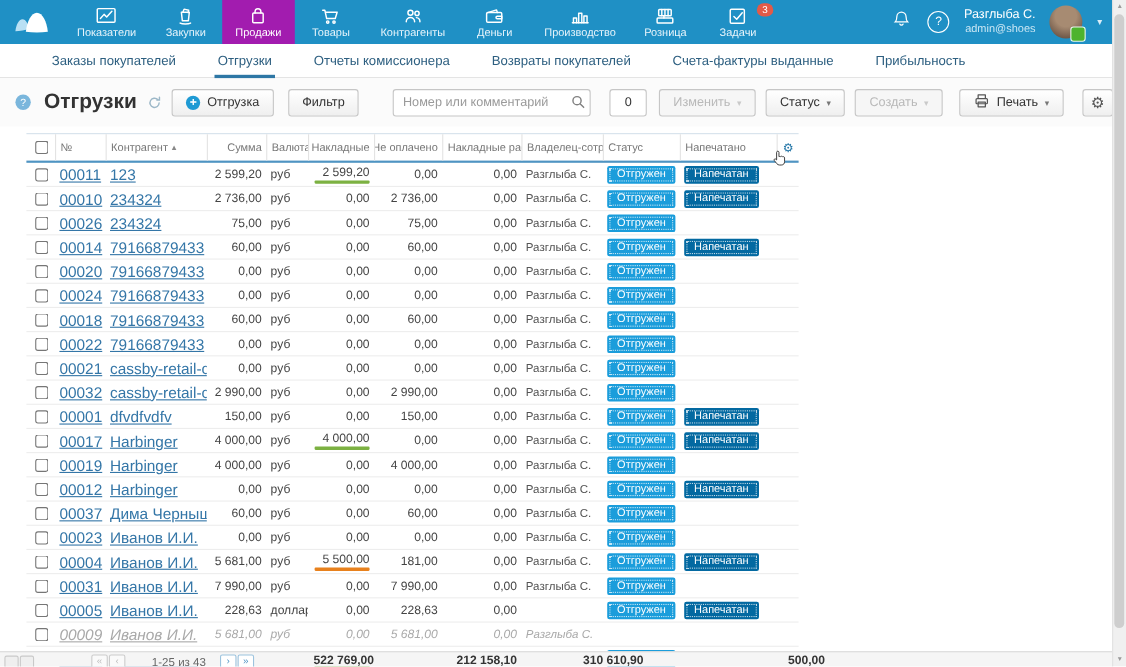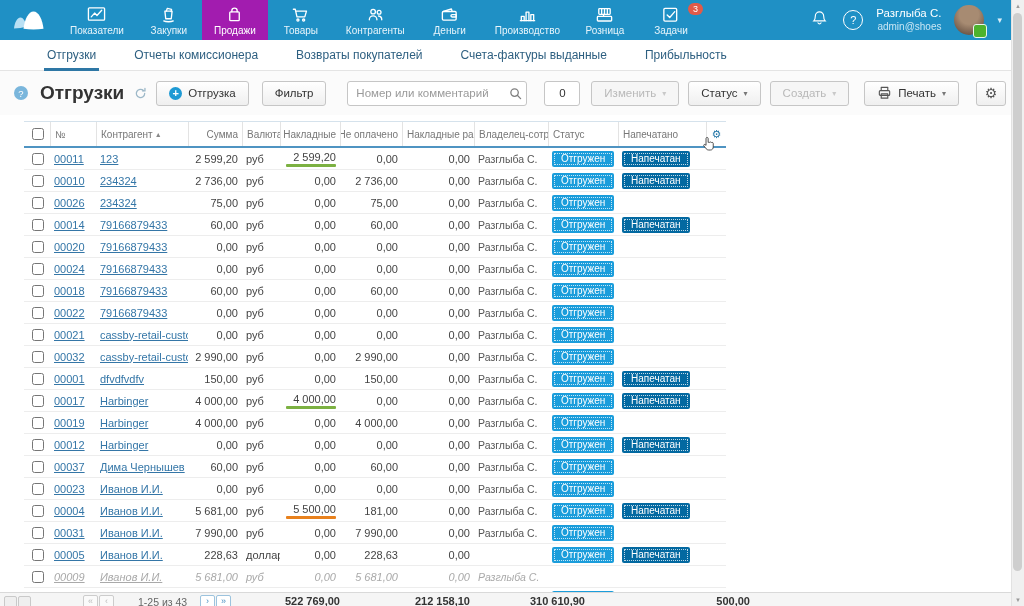--- a/index.html
+++ b/index.html
@@ -46,21 +46,21 @@
   .tb-refresh{cursor:pointer;display:flex;}
   .tb-refresh svg{width:13px;height:13px;stroke:#9db8c8;fill:none;stroke-width:1.4;stroke-linecap:round;}
   .btn{display:inline-flex;align-items:center;gap:6px;height:25px;padding:0 12px;
        background:linear-gradient(#ffffff,#efefef);border:1px solid #c6c6c6;border-radius:3px;
        font-size:11.5px;color:#333;cursor:pointer;white-space:nowrap;}
   .btn.disabled{color:#b9b9b9;background:#f6f6f6;cursor:default;}
   .caret{font-size:8px;color:#777;}
   .btn.disabled .caret{color:#c9c9c9;}
   .plus-ico{width:13px;height:13px;background:#1e9ad4;border-radius:50%;color:#fff;font-size:11px;
             line-height:12px;text-align:center;font-weight:bold;}
-  .search-wrap{position:relative;margin-left:12px;}
+  .search-wrap{position:relative;margin-left:22px;}
   .search-input{width:146px;height:23px;border:1px solid #c6c6c6;border-radius:3px;
                 padding:0 24px 0 8px;font-size:11.5px;color:#333;outline:none;
                 font-family:"Liberation Sans",sans-serif;}
   .search-input::placeholder{color:#9a9a9a;}
   .search-ico{position:absolute;right:5px;top:5px;cursor:pointer;}
   .search-ico svg{width:13px;height:13px;stroke:#808080;fill:none;stroke-width:1.4;stroke-linecap:round;}
   .count-box{width:34px;height:23px;border:1px solid #c6c6c6;border-radius:3px;background:#fff;
              display:flex;align-items:center;justify-content:center;font-size:11.5px;color:#333;margin-left:8px;}
   .printer-ico svg{width:15px;height:15px;stroke:#555;fill:none;stroke-width:1.2;stroke-linejoin:round;}
   .gear-btn{width:30px;justify-content:center;padding:0;}
@@ -73,21 +73,21 @@
   .th{font-size:10px;color:#777;padding:0 4px;border-left:1px solid #e3e3e3;height:100%;
       display:flex;align-items:center;overflow:hidden;white-space:nowrap;cursor:pointer;}
   .th.first{border-left:none;}
   .th.right{justify-content:flex-end;}
   .sort-asc{font-size:7px;color:#888;margin-left:2px;}
   .th-gear{color:#2577a8;font-size:11px;justify-content:center;padding:0;}
   .trow{height:21px;border-bottom:1px solid #ededed;font-size:11px;color:#444;}
   .cell{padding:0 4px;overflow:hidden;white-space:nowrap;display:flex;align-items:center;height:100%;}
   .cell.right{justify-content:flex-end;}
   .cb{width:12px;height:12px;margin:0 0 0 4px;cursor:pointer;}
-  a.doclink{color:#3476a7;font-size:11px;text-decoration:underline;cursor:pointer;}
+  a.doclink{color:#3476a7;font-size:14px;text-decoration:underline;cursor:pointer;}
   .owner{color:#555;font-size:10.5px;}
   .paid-inner{display:flex;flex-direction:column;align-items:flex-end;justify-content:center;gap:1px;}
   .marker{height:3px;width:50px;border-radius:1px;}
   .marker.green{background:#7cb142;}
   .marker.orange{background:#e8811d;}
   .badge{font-size:10px;color:#fff;padding:2px 9px 3px;border-radius:2px;cursor:pointer;
          outline:1px dotted rgba(255,255,255,.75);outline-offset:-3px;white-space:nowrap;}
   .badge.shipped{background:#1b9ddb;}
   .badge.printed{background:#0369a1;}
   .trow.muted,.trow.muted a,.trow.muted .owner{color:#a9a9a9;font-style:italic;}
@@ -226,20 +226,21 @@
         <div class="user-email">admin@shoes</div>
       </div>
       <div class="avatar">
         <span class="avatar-badge"></span>
       </div>
       <span class="user-caret">▾</span>
     </div>
   </header>
 
   <nav class="subnav">
+      <div class="subtab">Заказы покупателей</div>
       <div class="subtab active">Отгрузки</div>
       <div class="subtab">Отчеты комиссионера</div>
       <div class="subtab">Возвраты покупателей</div>
       <div class="subtab">Счета-фактуры выданные</div>
       <div class="subtab">Прибыльность</div>
     </nav>
 
   <div class="toolbar">
     <span class="tb-help">?</span>
     <h1 class="page-title">Отгрузки</h1>

